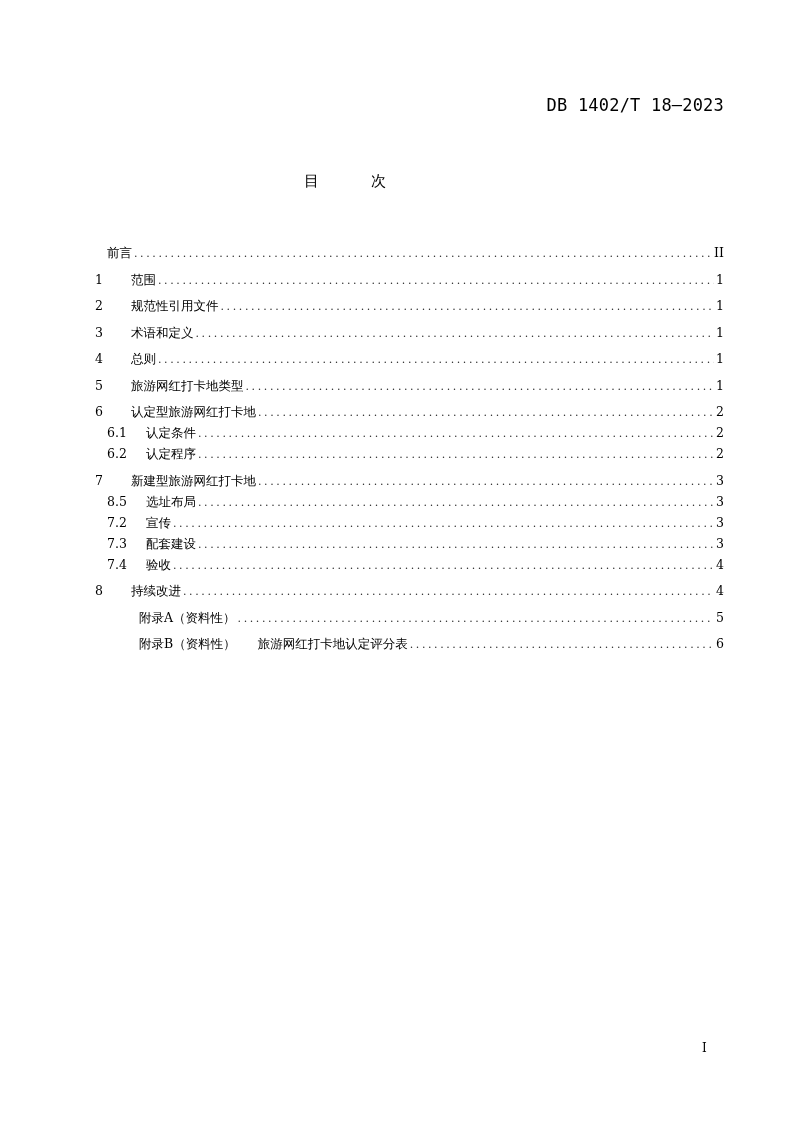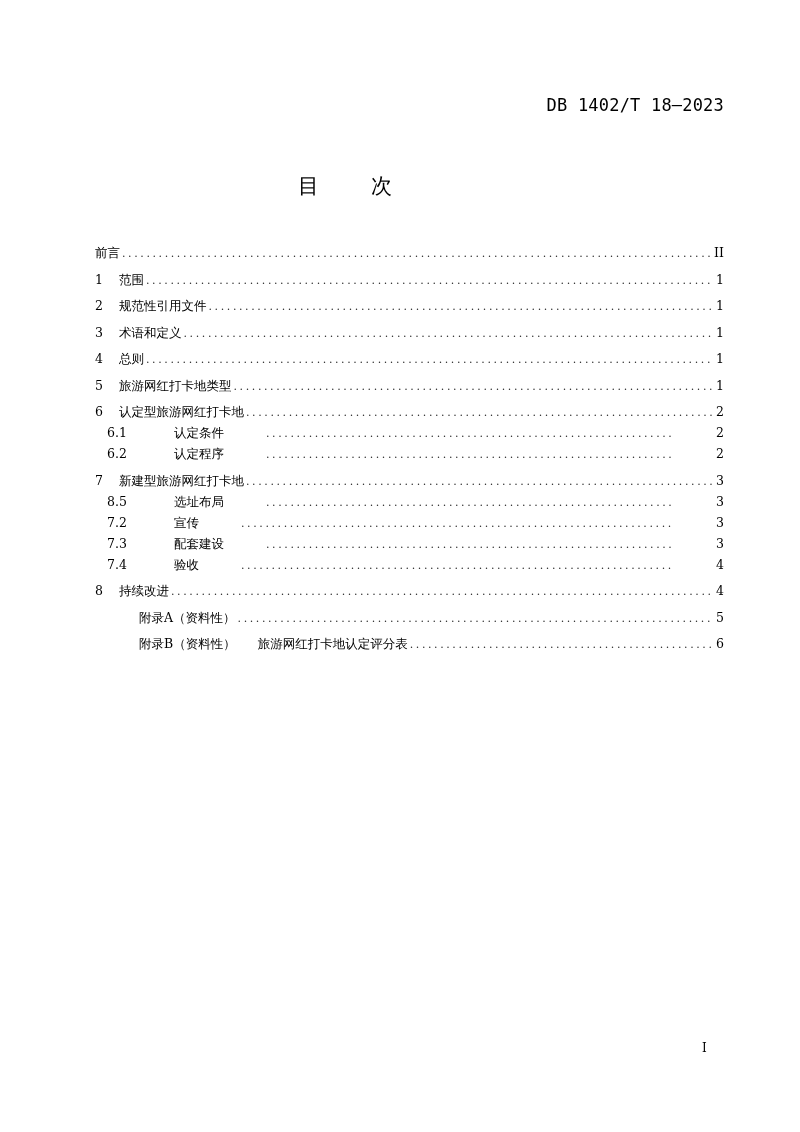--- a/index.html
+++ b/index.html
@@ -1,26 +1,26 @@
 <!DOCTYPE html>
 <html><head>
   <meta charset="utf-8">
   <style>
     html, body { margin: 0; padding: 0; background: #ffffff; }
     body { width: 800px; height: 1132px; position: relative; overflow: hidden; color: #000; font-family: "DejaVu Serif", "Liberation Serif", serif; }
     .std-code { position: absolute; top: 95px; right: 76px; font-family: "DejaVu Sans Mono", "Liberation Mono", monospace; font-size: 17px; letter-spacing: 0.2px; }
-    .title { position: absolute; top: 172px; left: 0; width: 690px; text-align: center; font-family: Liberation Mono, monospace; font-size: 21px; }
+    .title { position: absolute; top: 172px; left: 0; width: 690px; text-align: center; font-family: Liberation Mono, monospace; font-size: 15px; }
     .title span { display: inline-block; margin: 0 26px; }
     .toc { position: absolute; top: 242px; left: 95px; width: 629px; font-size: 12.5px; }
     .row { display: flex; align-items: baseline; height: 21px; line-height: 21px; white-space: nowrap; overflow: hidden; }
     .row.gap { margin-top: 5.5px; }
-    .row.sub { padding-left: 12px; gap: 40px; }
+    .row.sub { padding-left: 12px; }
     .row .num { display: inline-block; min-width: 24px; }
     .row.sub .num { min-width: 27px; }
-    .row .label { flex: 0 0 auto; }
+    .row .label { flex: 0 0 auto; margin-left: 12px; }
     .row .appx-label { flex: 0 0 auto; padding-left: 44px; }
     .row .appx-title { flex: 0 0 auto; margin-left: 22px; }
     .dots { flex: 1 1 auto; overflow: hidden; margin: 0 2px; color: #333; letter-spacing: 2.6px; font-size: 11px; }
     .dots::before { content: "........................................................................................................................................................"; }
     .page { flex: 0 0 auto; text-align: right; }
     .footer-page { position: absolute; top: 1041px; left: 702px; font-family: "DejaVu Serif", "Liberation Serif", serif; font-size: 12px; }
   </style>
 </head>
 <body>
 

